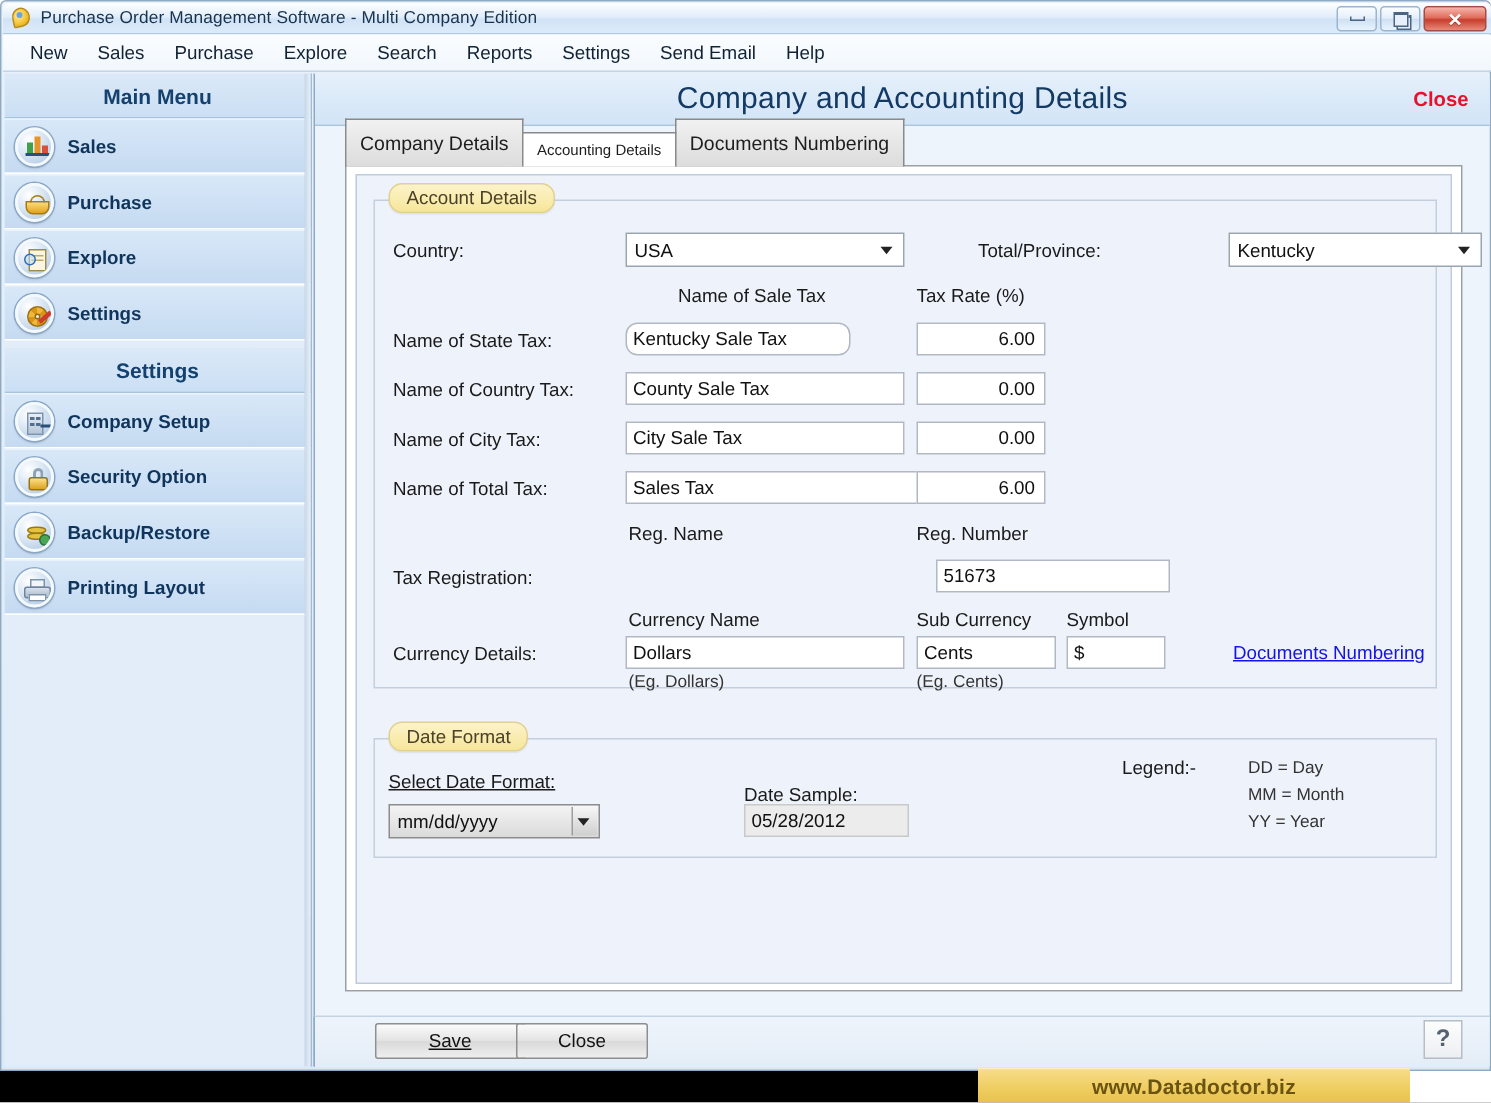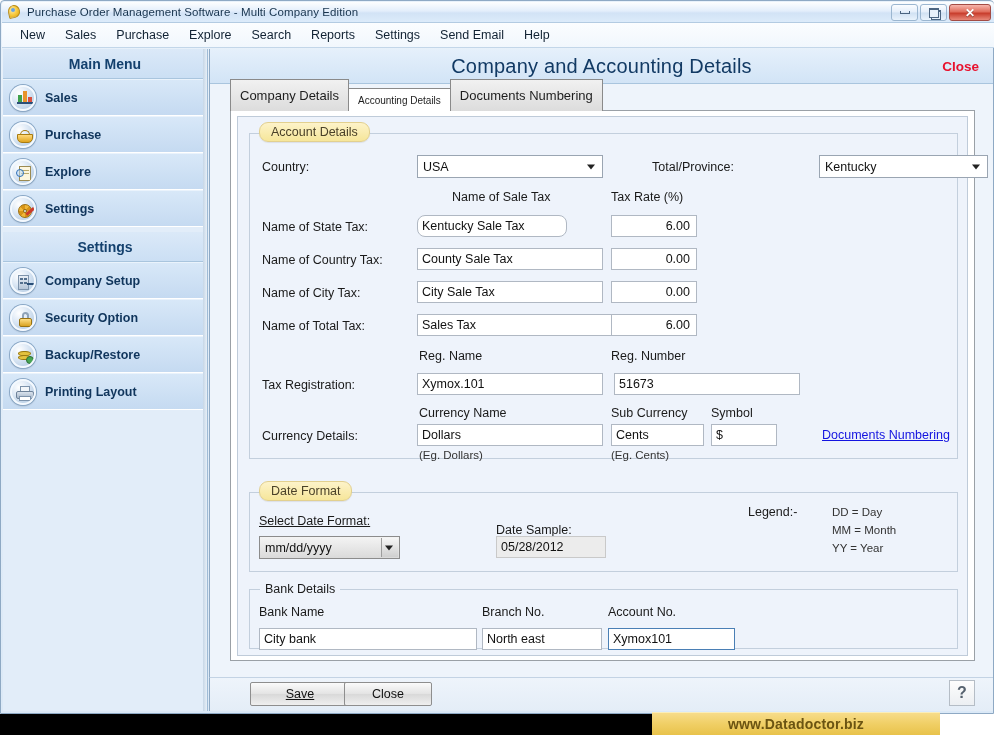--- a/index.html
+++ b/index.html
@@ -562,22 +562,21 @@
             <input class="tf" style="left: 167px; top: 147px; width: 186px;" value="City Sale Tax">
             <input class="tf num" style="left: 361px; top: 147px; width: 86px;" value="0.00">
 
             <div class="lbl" style="left:12px; top:185px;">Name of Total Tax:</div>
             <input class="tf" style="left: 167px; top: 180px; width: 216px;" value="Sales Tax">
             <input class="tf num" style="left: 361px; top: 180px; width: 86px;" value="6.00">
 
             <div class="lbl" style="left:169px; top:215px;">Reg. Name</div>
             <div class="lbl" style="left:361px; top:215px;">Reg. Number</div>
             <div class="lbl" style="left:12px; top:244px;">Tax Registration:</div>
-            <input class="tf" style="left: 167px; top: 239px; width: 186px;" value="Xymox.101">
-            <input class="tf" style="left: 364px; top: 239px; width: 186px;" value="51673">
+            <input class="tf" style="left: 374px; top: 239px; width: 156px;" value="51673">
 
             <div class="lbl" style="left:169px; top:272px;">Currency Name</div>
             <div class="lbl" style="left:361px; top:272px;">Sub Currency</div>
             <div class="lbl" style="left:461px; top:272px;">Symbol</div>
             <div class="lbl" style="left:12px; top:295px;">Currency Details:</div>
             <input class="tf" style="left: 167px; top: 290px; width: 186px;" value="Dollars">
             <input class="tf" style="left: 361px; top: 290px; width: 93px;" value="Cents">
             <input class="tf" style="left: 461px; top: 290px; width: 66px;" value="$">
             <div class="lbl small" style="left:169px; top:315px;">(Eg. Dollars)</div>
             <div class="lbl small" style="left:361px; top:315px;">(Eg. Cents)</div>
@@ -597,31 +596,20 @@
 
             <div class="lbl" style="left:246px; top:21px;margin-top:9px;">Date Sample:</div>
             <input class="tf readonly" style="left: 246px; top: 43px; width: 110px;" readonly="" value="05/28/2012">
 
             <div class="lbl" style="left:498px; top:12px;">Legend:-</div>
             <div class="lbl small" style="left:582px; top:13px;">DD = Day</div>
             <div class="lbl small" style="left:582px; top:31px;">MM = Month</div>
             <div class="lbl small" style="left:582px; top:49px;">YY = Year</div>
           </div>
 
-          <div class="groupbox" style="left:11px; top:472px; width:709px; height:60px;">
-            <div class="plain-legend">Bank Details</div>
-
-            <div class="lbl" style="left:9px; top:15px;">Bank Name</div>
-            <div class="lbl" style="left:232px; top:15px;">Branch No.</div>
-            <div class="lbl" style="left:358px; top:15px;">Account No.</div>
-
-            <input class="tf" style="left: 9px; top: 38px; width: 218px;" value="City bank">
-            <input class="tf" style="left: 232px; top: 38px; width: 120px;" value="North east">
-            <input class="tf focusbox" style="left: 358px; top: 38px; width: 127px;" value="Xymox101">
-          </div>
 
         </div>
       </div>
     </div>
 
     <div class="bottombar">
       <div class="btn" style="left:40px; top:4px; width:100px;">
         <span><u>Save</u></span>
       </div>
       <div class="btn" style="left:134px; top:4px; width:88px;">Close</div>

